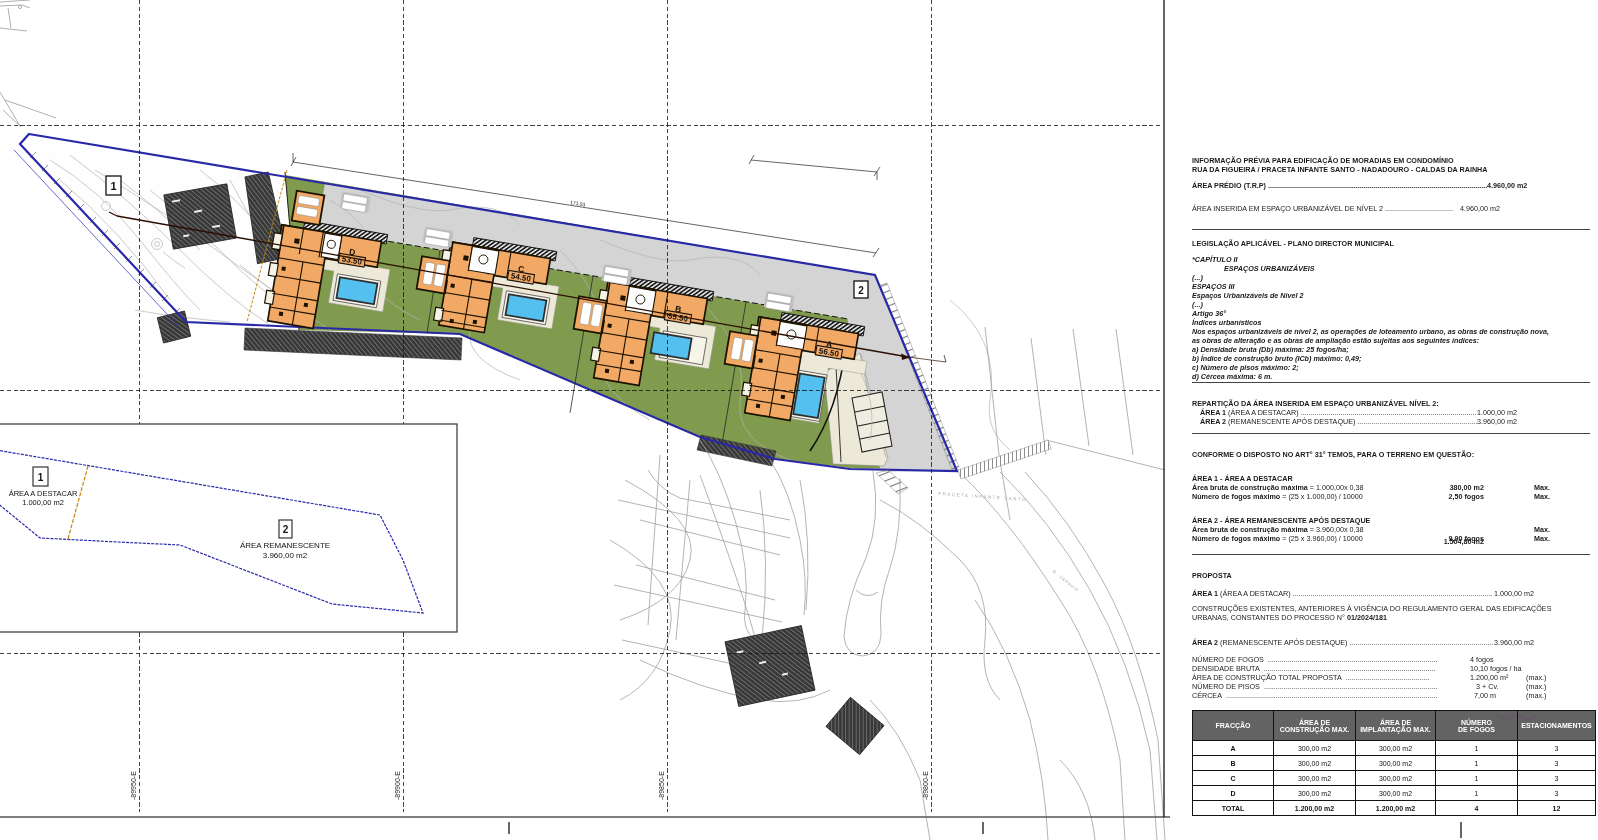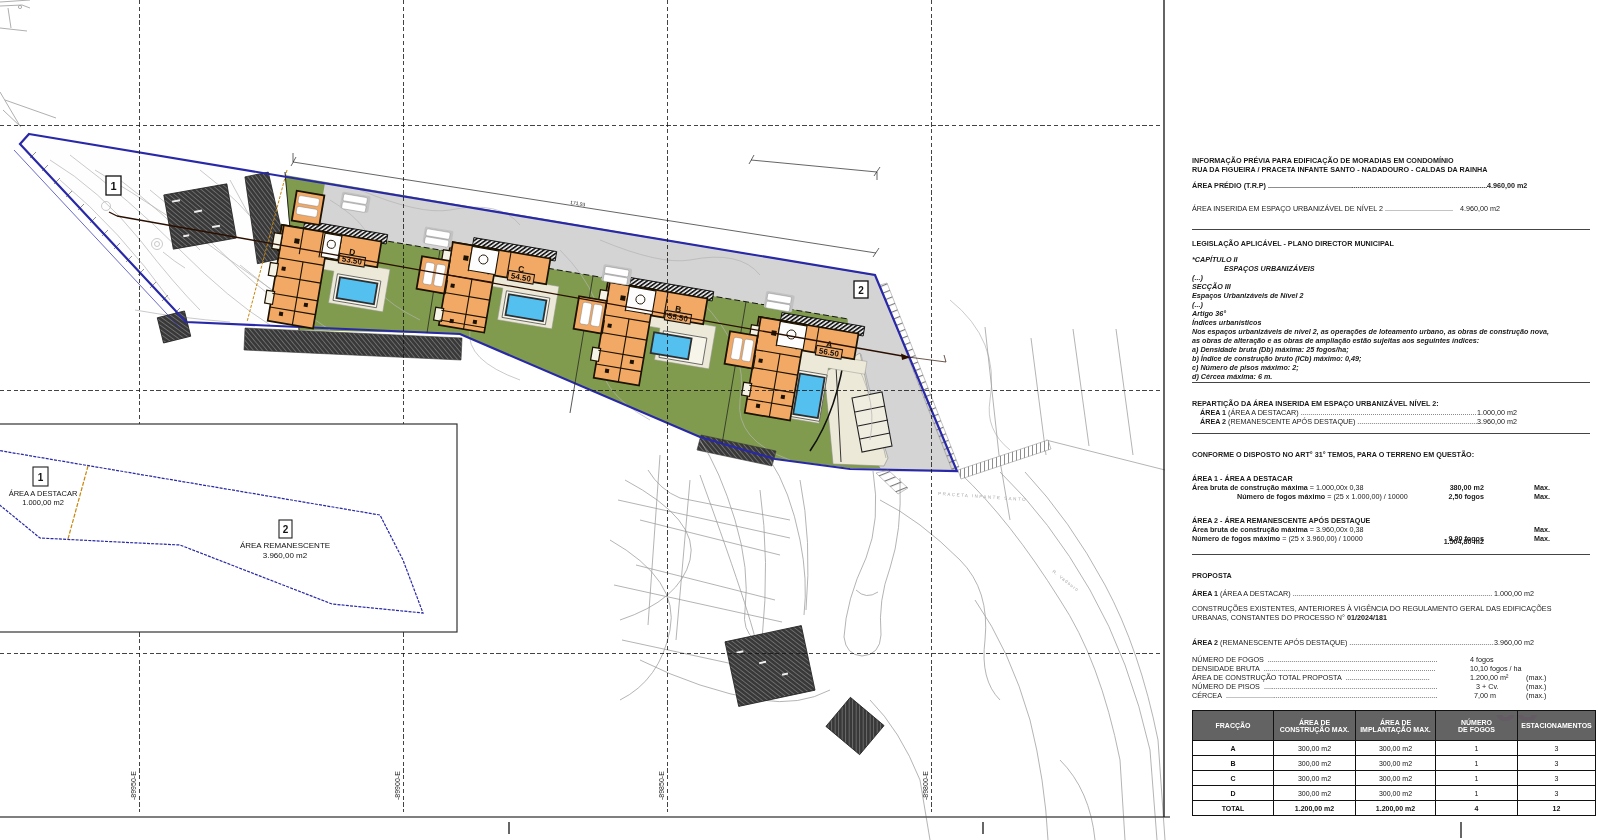--- a/index.html
+++ b/index.html
@@ -520,21 +520,21 @@
 
 <div class="t" style="left:28px;top:204px;width:268px;overflow:hidden;">ÁREA INSERIDA EM ESPAÇO URBANIZÁVEL DE NÍVEL 2 ..................................</div>
 <div class="t" style="left:296px;top:204px;">4.960,00 m2</div>
 
 <div class="sep" style="top:229px;"></div>
 
 <div class="t b" style="left:28px;top:239px;">LEGISLAÇÃO APLICÁVEL - PLANO DIRECTOR MUNICIPAL</div>
 <div class="t i" style="left:28px;top:255px;">*CAPÍTULO II</div>
 <div class="t i" style="left:28px;top:264px;margin-left:32px;">ESPAÇOS URBANIZÁVEIS</div>
 <div class="t i" style="left:28px;top:273px;">(...)</div>
-<div class="t i" style="left:28px;top:282px;">SECÇÃO III</div>
+<div class="t i" style="left:28px;top:282px;">ESPAÇOS III</div>
 <div class="t i" style="left:28px;top:291px;">Espaços Urbanizáveis de Nível 2</div>
 <div class="t i" style="left:28px;top:300px;">(...)</div>
 <div class="t i" style="left:28px;top:309px;">Artigo 36°</div>
 <div class="t i" style="left:28px;top:318px;">Índices urbanísticos</div>
 <div class="t i" style="left:28px;top:327px;">Nos espaços urbanizáveis de nível 2, as operações de loteamento urbano, as obras de construção nova,</div>
 <div class="t i" style="left:28px;top:336px;">as obras de alteração e as obras de ampliação estão sujeitas aos seguintes índices:</div>
 <div class="t i" style="left:28px;top:345px;">a) Densidade bruta (Db) máxima: 25 fogos/ha;</div>
 <div class="t i" style="left:28px;top:354px;">b) Índice de construção bruto (ICb) máximo: 0,49;</div>
 <div class="t i" style="left:28px;top:363px;">c) Número de pisos máximo: 2;</div>
 <div class="t i" style="left:28px;top:372px;">d) Cércea máxima: 6 m.</div>
@@ -548,21 +548,21 @@
 <div class="t" style="left:313px;top:417px;">3.960,00 m2</div>
 
 <div class="sep" style="top:433px;"></div>
 
 <div class="t b" style="left:28px;top:450px;">CONFORME O DISPOSTO NO ART° 31° TEMOS, PARA O TERRENO EM QUESTÃO:</div>
 
 <div class="t b" style="left:28px;top:474px;">ÁREA 1 - ÁREA A DESTACAR</div>
 <div class="t" style="left:28px;top:483px;"><span class="b">Área bruta de construção máxima</span> = 1.000,00x 0,38</div>
 <div class="t b val" style="left:230px;top:483px;width:90px;">380,00 m2</div>
 <div class="t b" style="left:370px;top:483px;">Max.</div>
-<div class="t" style="left:28px;top:492px;margin-left:45px;"><span class="b">Número de fogos máximo</span> = (25 x 1.000,00) / 10000</div>
+<div class="t" style="left:28px;top:492px;"><span class="b">Número de fogos máximo</span> = (25 x 1.000,00) / 10000</div>
 <div class="t b val" style="left:230px;top:492px;width:90px;">2,50 fogos</div>
 <div class="t b" style="left:370px;top:492px;">Max.</div>
 
 <div class="t b" style="left:28px;top:516px;">ÁREA 2 - ÁREA REMANESCENTE APÓS DESTAQUE</div>
 <div class="t" style="left:28px;top:525px;"><span class="b">Área bruta de construção máxima</span> = 3.960,00x 0,38</div>
 <div class="t b val" style="left:230px;top:525px;width:90px;margin-top:12px;">1.504,80 m2</div>
 <div class="t b" style="left:370px;top:525px;">Max.</div>
 <div class="t" style="left:28px;top:534px;text-align:right;"><span class="b">Número de fogos máximo</span> = (25 x 3.960,00) / 10000</div>
 <div class="t b val" style="left:230px;top:534px;width:90px;">9,90 fogos</div>
 <div class="t b" style="left:370px;top:534px;">Max.</div>

